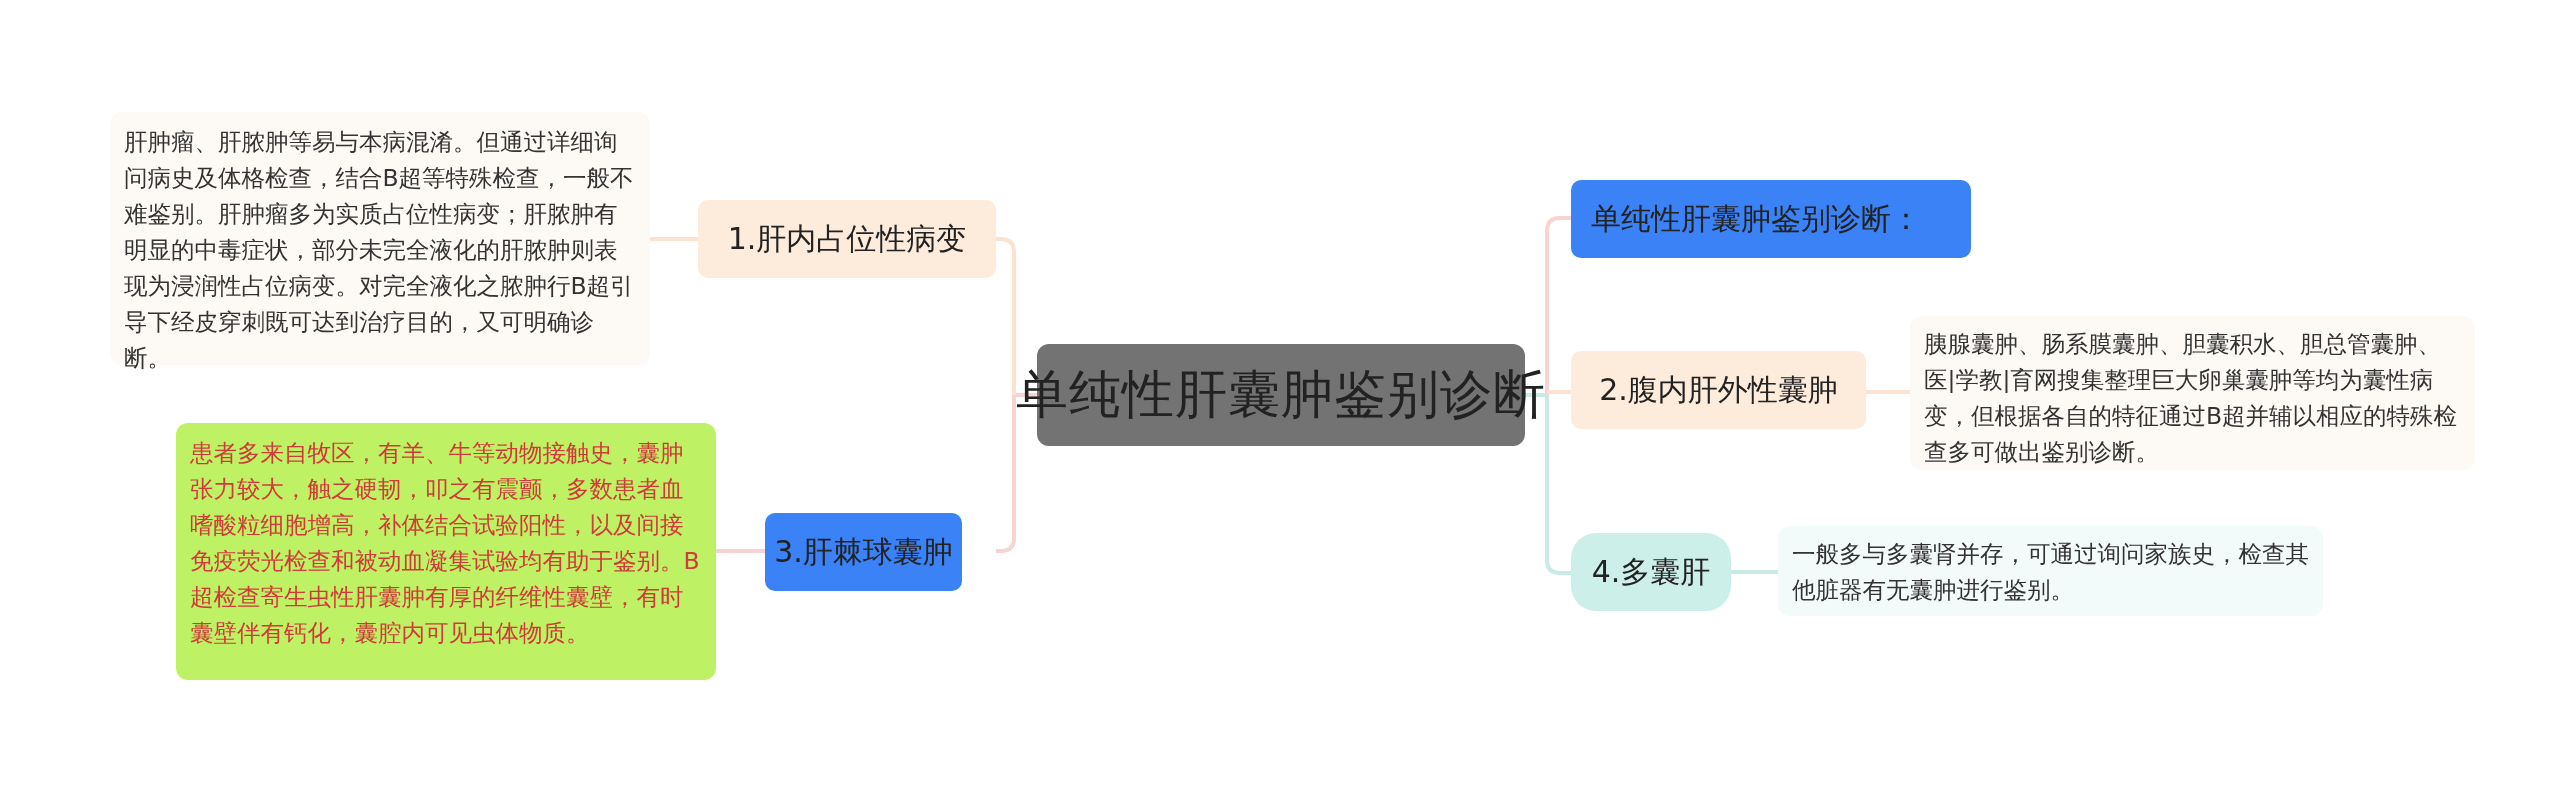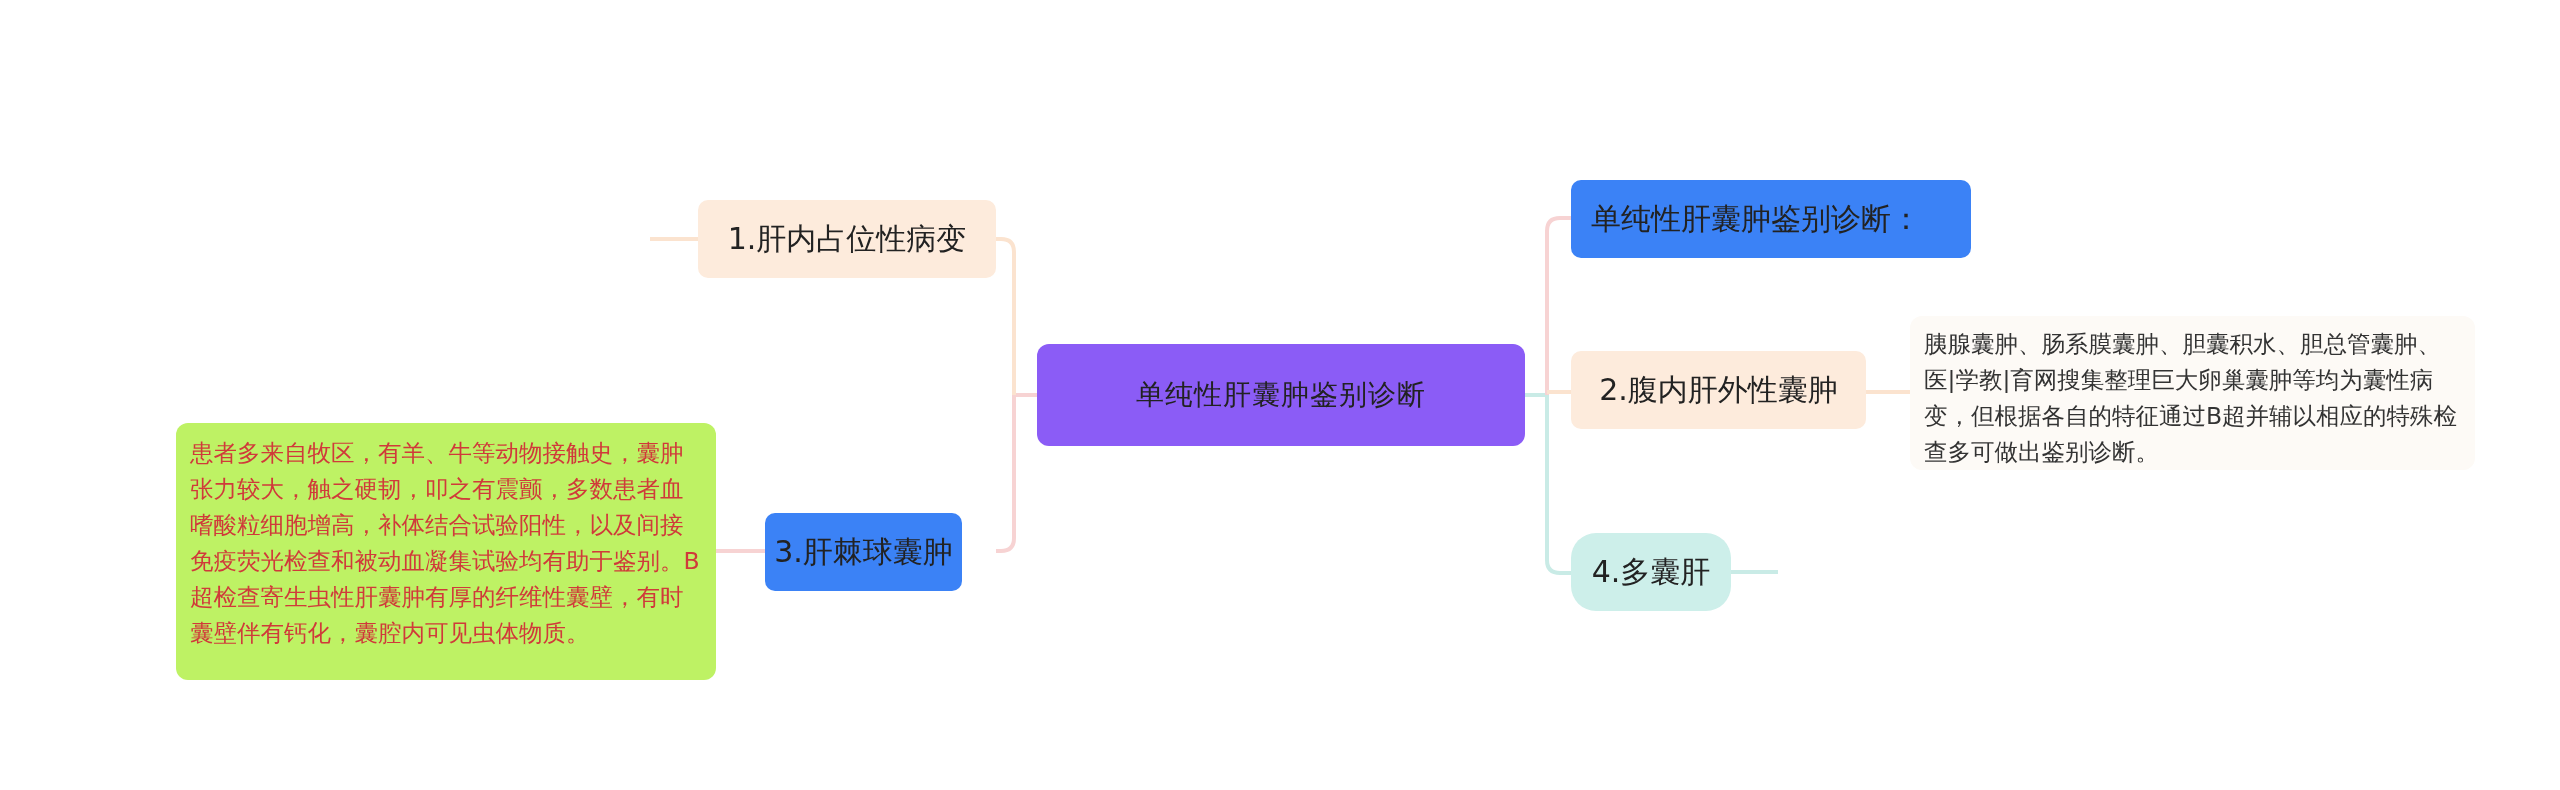--- a/index.html
+++ b/index.html
@@ -31,22 +31,22 @@
       border-radius: 10px;
       color: #222222;
       display: flex;
       align-items: center;
       justify-content: center;
       white-space: nowrap;
     }
     .root {
       left: 1037px; top: 344px;
       width: 488px; height: 102px;
-      background: #8b5cf6;
-      font-size: 28px;
+      background: #737373;
+      font-size: 52px;
       border-radius: 12px;
       letter-spacing: 1px;
     }
     .topic {
       font-size: 30px;
       height: 78px;
       padding: 0 20px;
     }
     .peach { background: #fdebdc; }
     .pink { background: #3b82f6; }
@@ -110,31 +110,37 @@
     <span>单纯性肝囊肿鉴别诊断</span>
   </div>
 
   <div class="node topic peach" id="topic-1">
     <span>1.肝内占位性病变</span>
   </div>
   <div class="node topic pink" id="topic-3">
     <span>3.肝棘球囊肿</span>
   </div>
 
+  <div class="note neutral" id="note-1">
+    <span>肝肿瘤、肝脓肿等易与本病混淆。但通过详细询问病史及体格检查，结合B超等特殊检查，一般不难鉴别。肝肿瘤多为实质占位性病变；肝脓肿有明显的中毒症状，部分未完全液化的肝脓肿则表现为浸润性占位病变。对完全液化之脓肿行B超引导下经皮穿刺既可达到治疗目的，又可明确诊断。</span>
+  </div>
   <div class="note red" id="note-3">
     <span>患者多来自牧区，有羊、牛等动物接触史，囊肿张力较大，触之硬韧，叩之有震颤，多数患者血嗜酸粒细胞增高，补体结合试验阳性，以及间接免疫荧光检查和被动血凝集试验均有助于鉴别。B超检查寄生虫性肝囊肿有厚的纤维性囊壁，有时囊壁伴有钙化，囊腔内可见虫体物质。</span>
   </div>
 
   <div class="node topic pink" id="topic-summary">
     <span>单纯性肝囊肿鉴别诊断：</span>
   </div>
   <div class="node topic peach" id="topic-2">
     <span>2.腹内肝外性囊肿</span>
   </div>
   <div class="node topic teal" id="topic-4">
     <span>4.多囊肝</span>
   </div>
 
   <div class="note neutral" id="note-2">
     <span>胰腺囊肿、肠系膜囊肿、胆囊积水、胆总管囊肿、医|学教|育网搜集整理巨大卵巢囊肿等均为囊性病变，但根据各自的特征通过B超并辅以相应的特殊检查多可做出鉴别诊断。</span>
   </div>
+  <div class="note teal-light" id="note-4">
+    <span>一般多与多囊肾并存，可通过询问家族史，检查其他脏器有无囊肿进行鉴别。</span>
+  </div>
 
 </div>
 
 </body></html>

